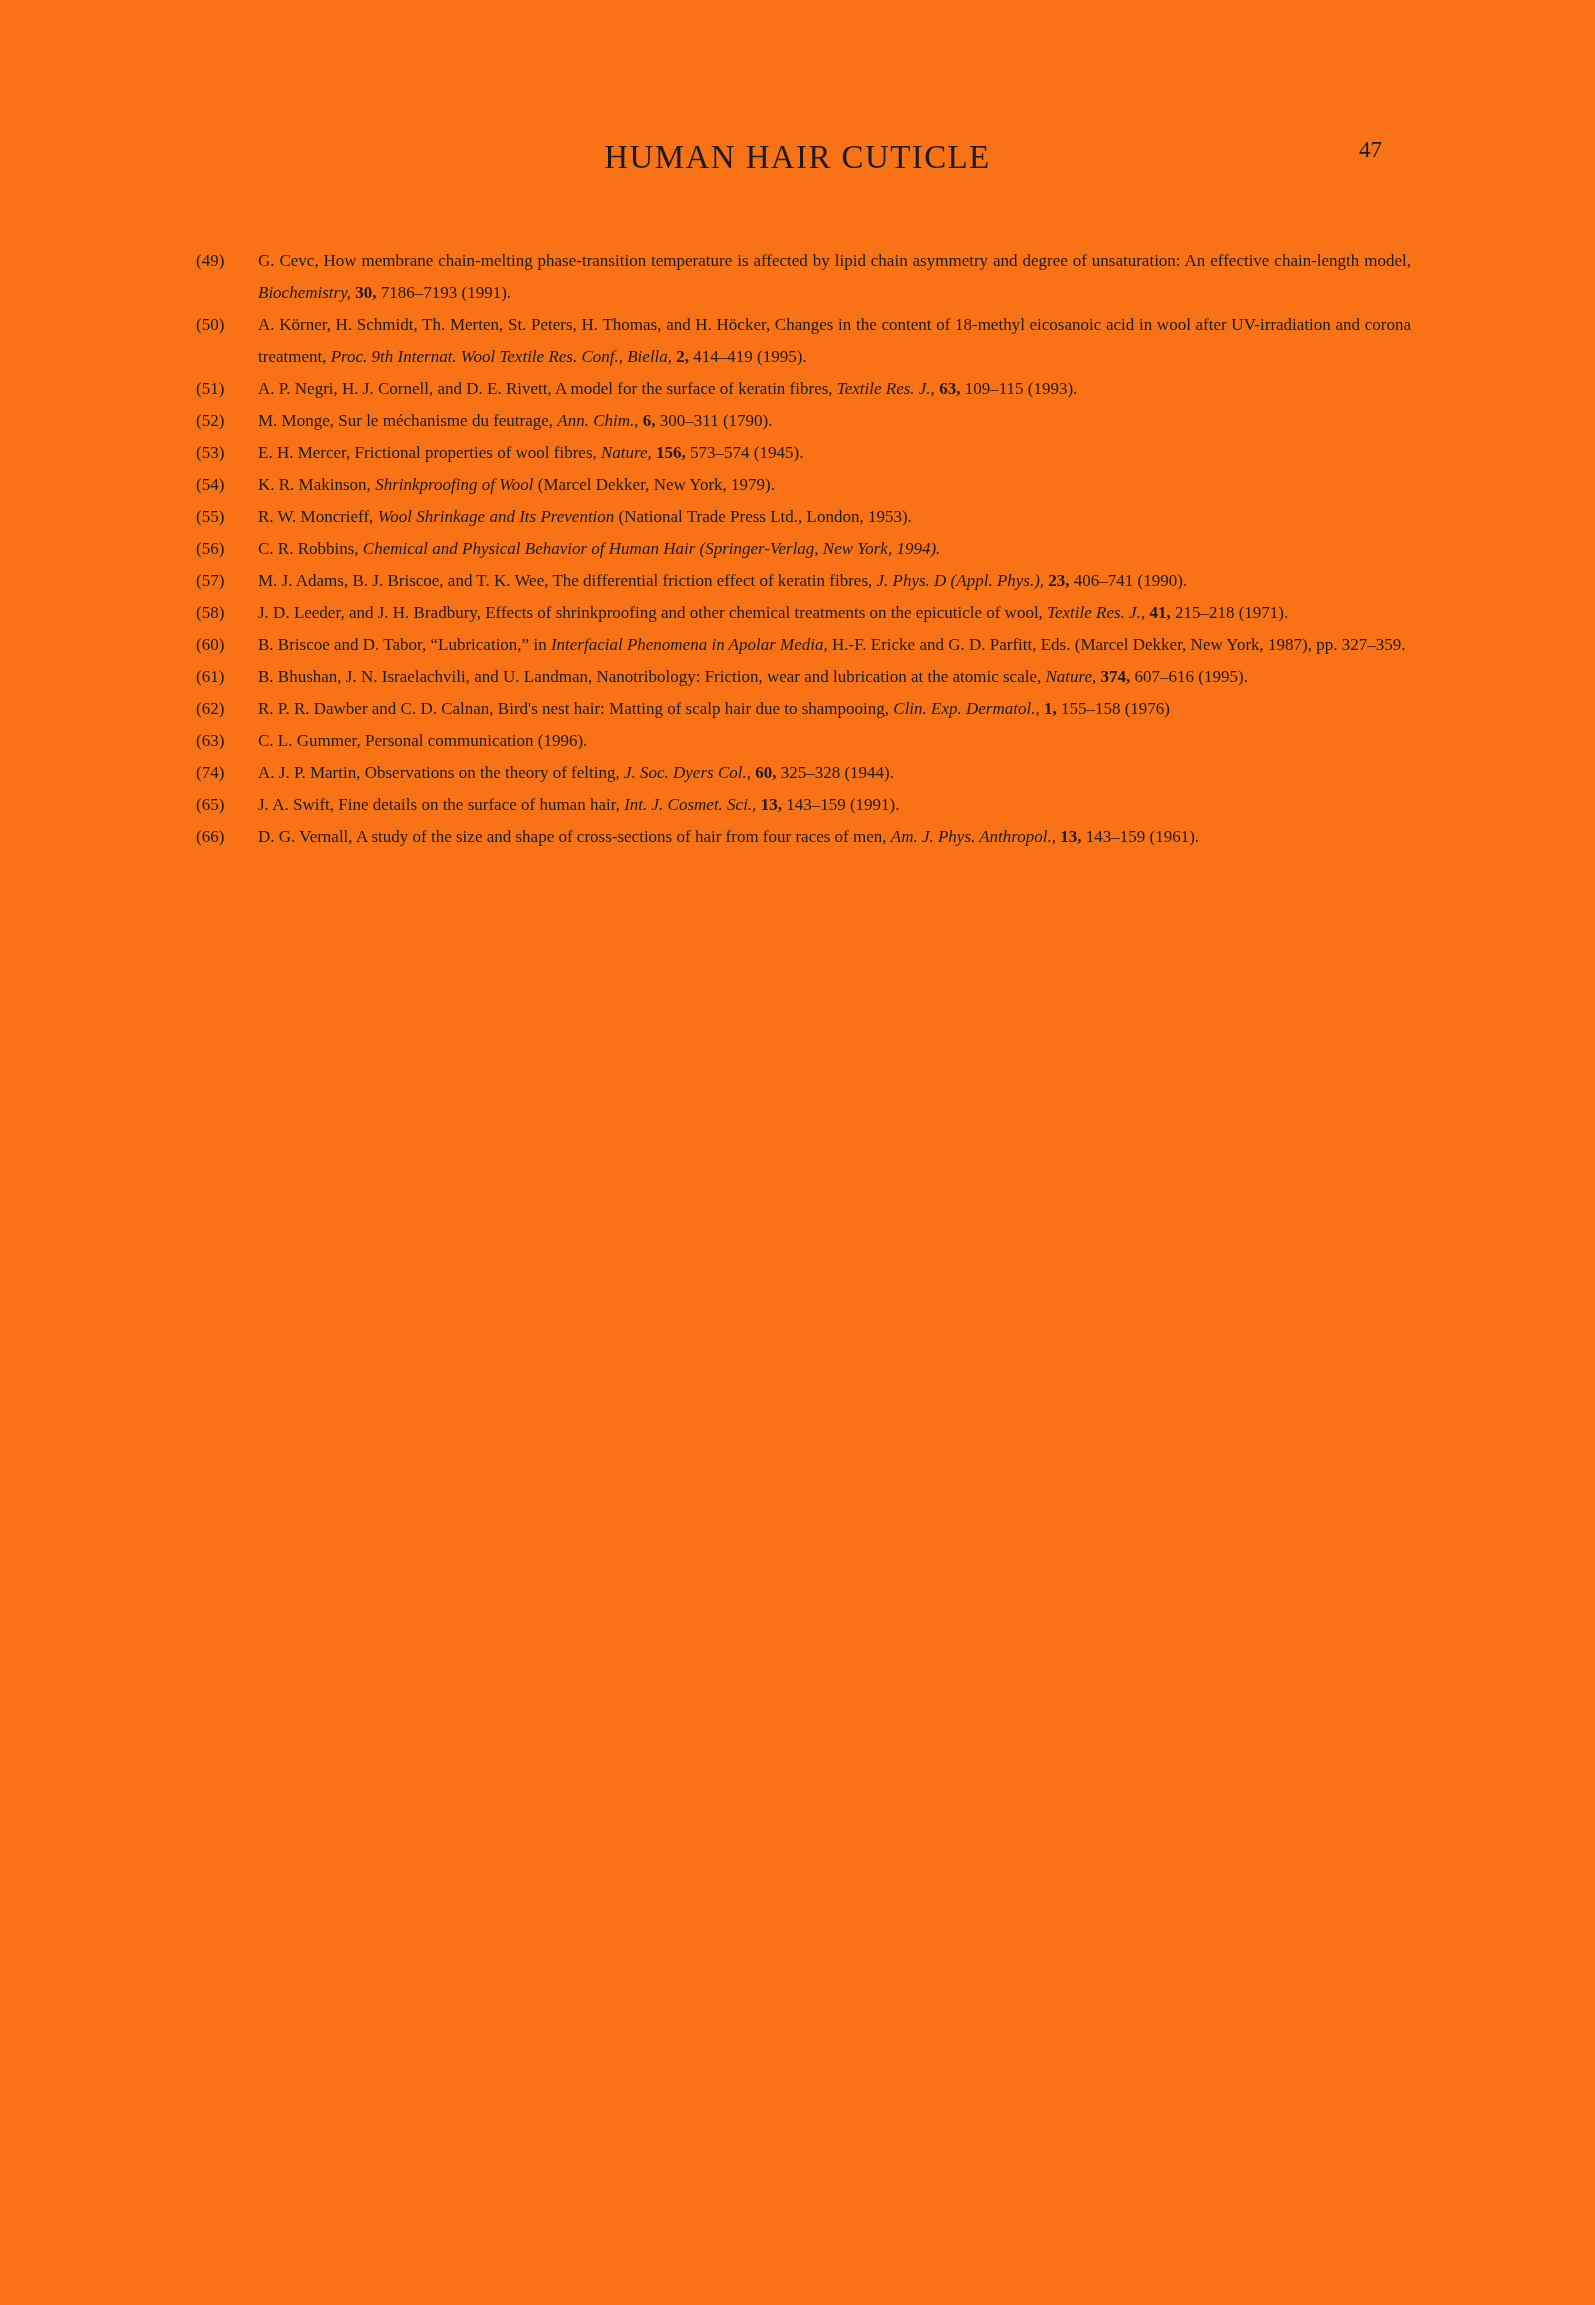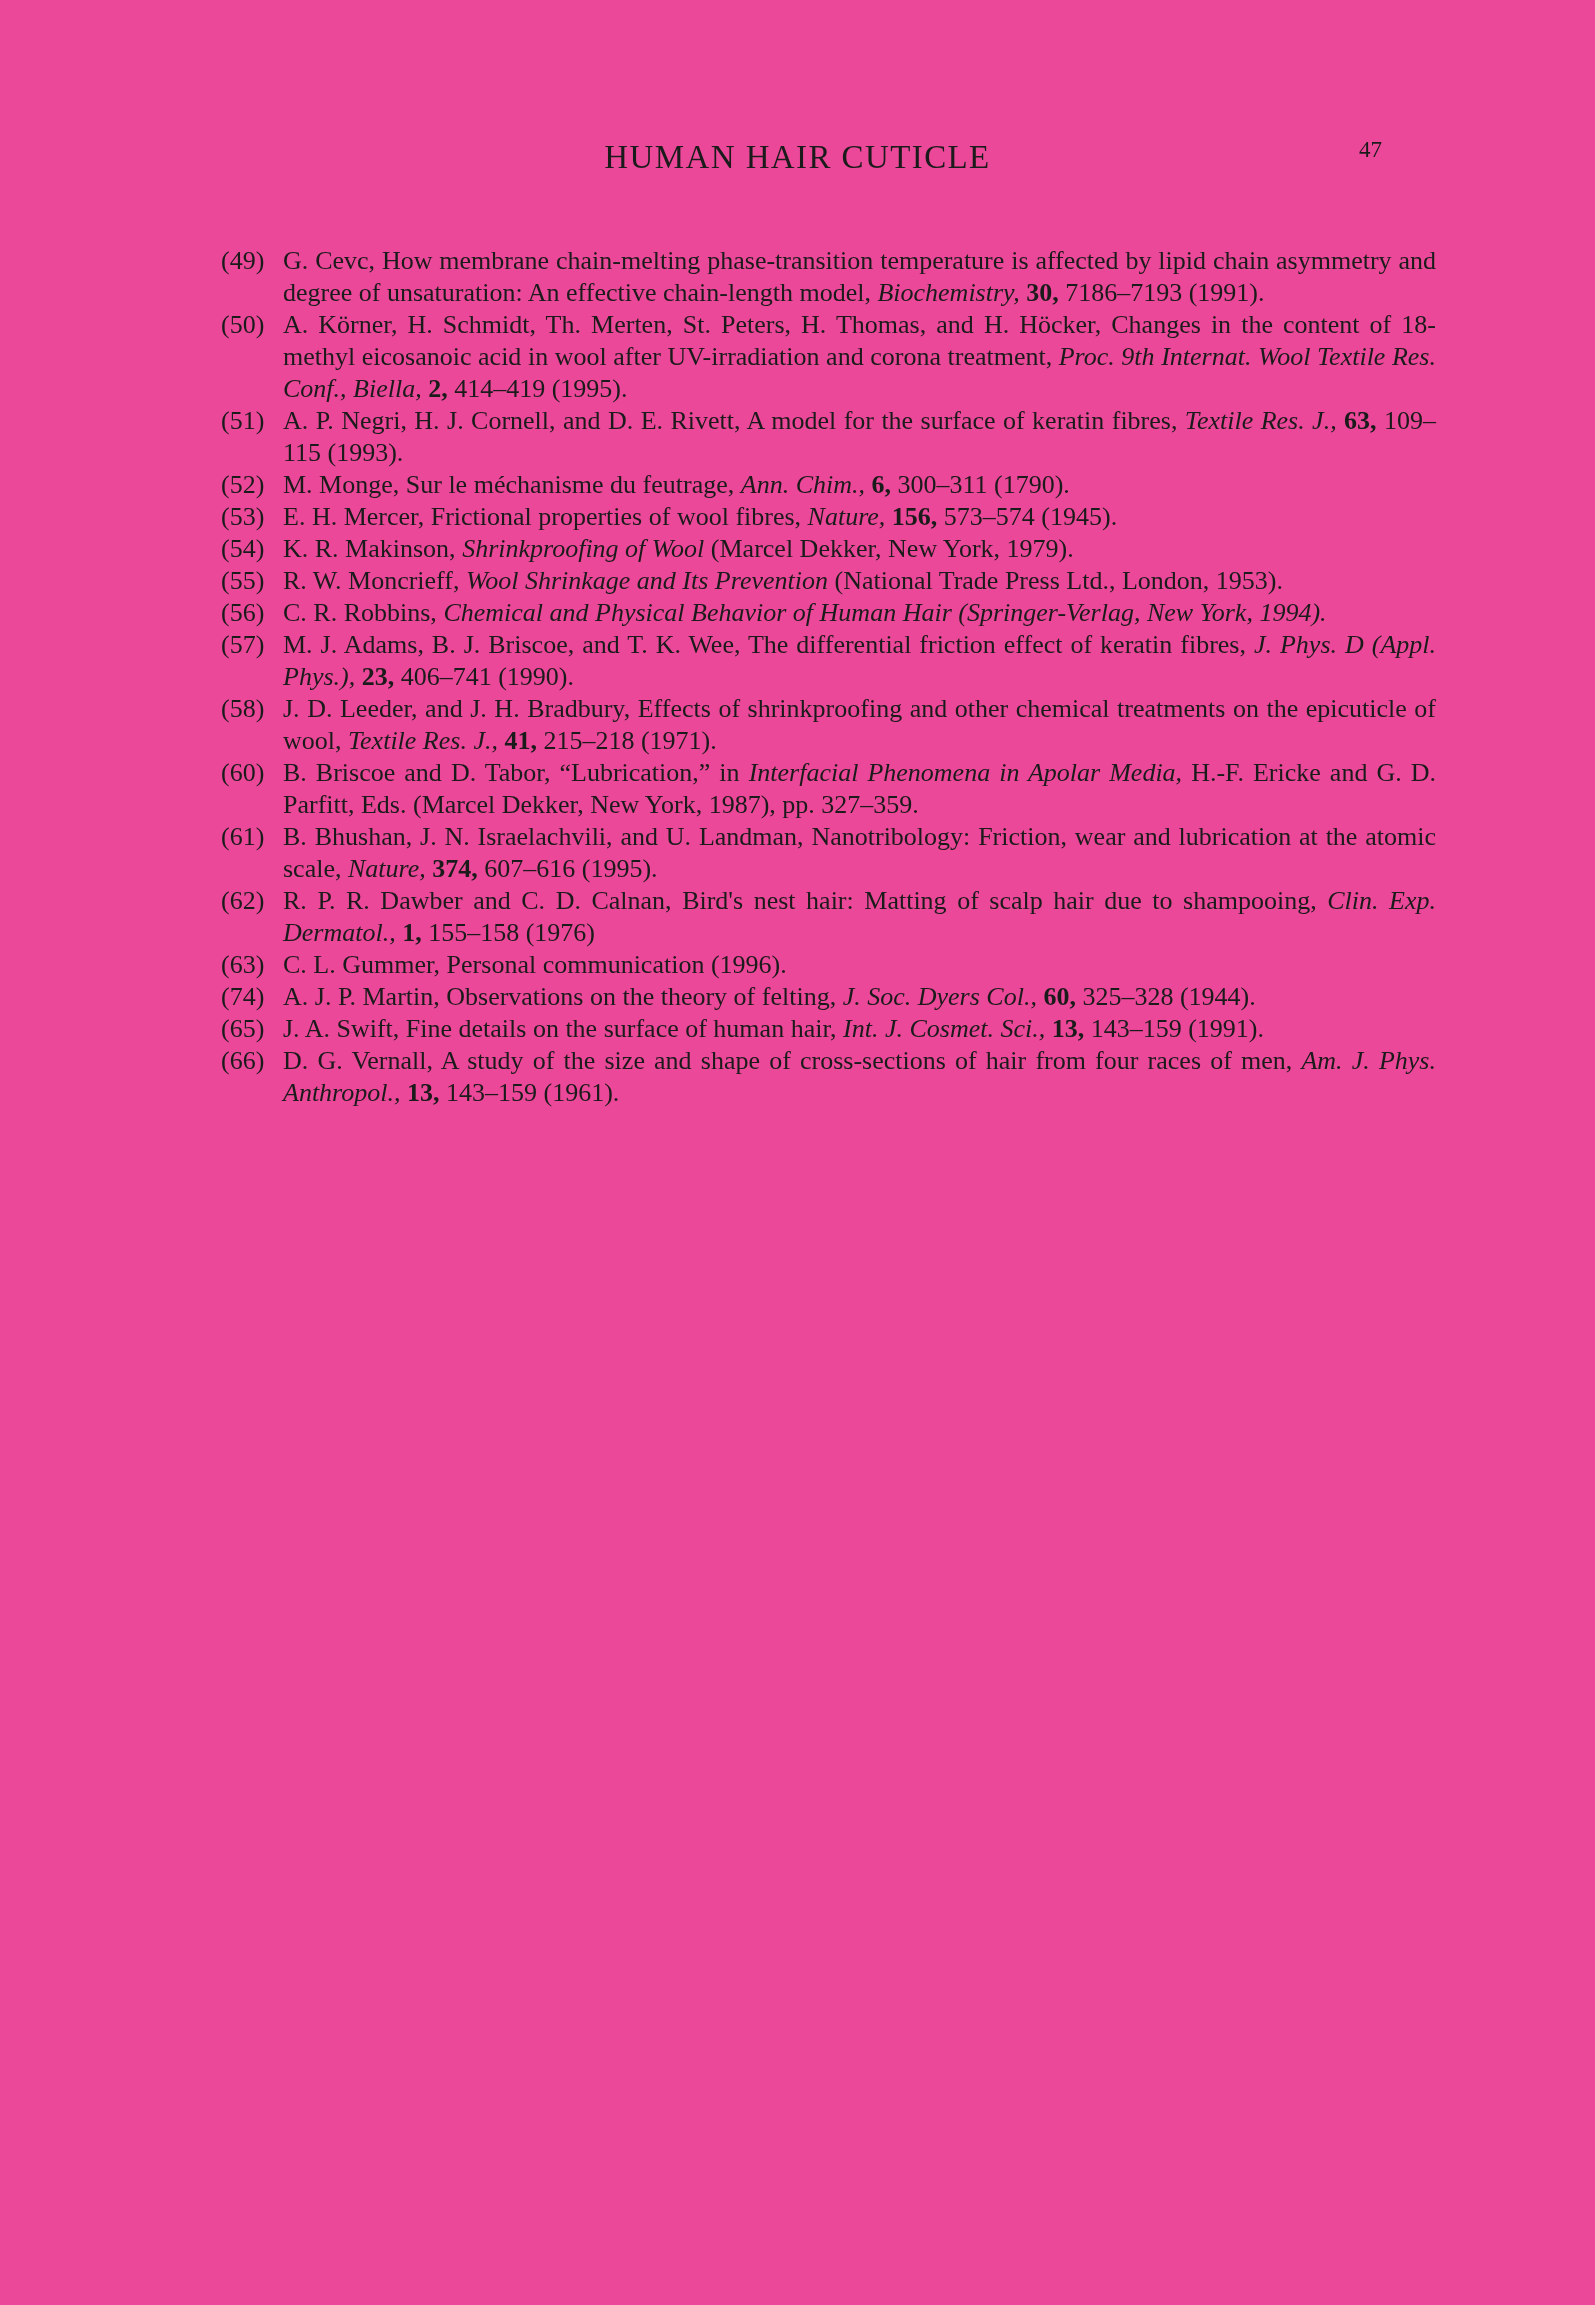--- a/index.html
+++ b/index.html
@@ -38,41 +38,40 @@
     position: absolute;
     top: 137px;
     left: 1359px;
     font-size: 23px;
   }
   .refs {
     position: absolute;
     top: 245px;
     left: 196px;
     width: 1215px;
-    font-size: 26px;
+    font-size: 17px;
     line-height: 32px;
     text-align: justify;
-    margin-left: 25px;
   }
   .ref-item {
     padding-left: 62px;
     text-indent: -62px;
   }
   .ref-num {
     display: inline-block;
     width: 62px;
     text-indent: 0;
   }
   .ref-text em { font-style: italic; font-weight: normal; }
   .ref-text strong { font-weight: bold; }
 </style>
 </head>
 <body>
 
-<div class="page" style="color: rgb(27, 27, 27); background: #ec4899;">
+<div class="page" style="color: rgb(27, 27, 27); background: #f97316;">
   <div class="page-header">
     <div class="running-title">HUMAN HAIR CUTICLE</div>
     <div class="page-number">47</div>
   </div>
   <div class="refs" id="refs">
       <div class="ref-item"><span class="ref-num">(49)</span><span class="ref-text"><span>G. Cevc, How membrane chain-melting phase-transition temperature is affected by lipid chain asymmetry and degree of unsaturation: An effective chain-length model, </span><em>Biochemistry,</em><span> </span><strong>30,</strong><span> 7186–7193 (1991).</span></span></div>
       <div class="ref-item"><span class="ref-num">(50)</span><span class="ref-text"><span>A. Körner, H. Schmidt, Th. Merten, St. Peters, H. Thomas, and H. Höcker, Changes in the content of 18-methyl eicosanoic acid in wool after UV-irradiation and corona treatment, </span><em>Proc. 9th Internat. Wool Textile Res. Conf., Biella,</em><span> </span><strong>2,</strong><span> 414–419 (1995).</span></span></div>
       <div class="ref-item"><span class="ref-num">(51)</span><span class="ref-text"><span>A. P. Negri, H. J. Cornell, and D. E. Rivett, A model for the surface of keratin fibres, </span><em>Textile Res. J.,</em><span> </span><strong>63,</strong><span> 109–115 (1993).</span></span></div>
       <div class="ref-item"><span class="ref-num">(52)</span><span class="ref-text"><span>M. Monge, Sur le méchanisme du feutrage, </span><em>Ann. Chim.,</em><span> </span><strong>6,</strong><span> 300–311 (1790).</span></span></div>
       <div class="ref-item"><span class="ref-num">(53)</span><span class="ref-text"><span>E. H. Mercer, Frictional properties of wool fibres, </span><em>Nature,</em><span> </span><strong>156,</strong><span> 573–574 (1945).</span></span></div>

